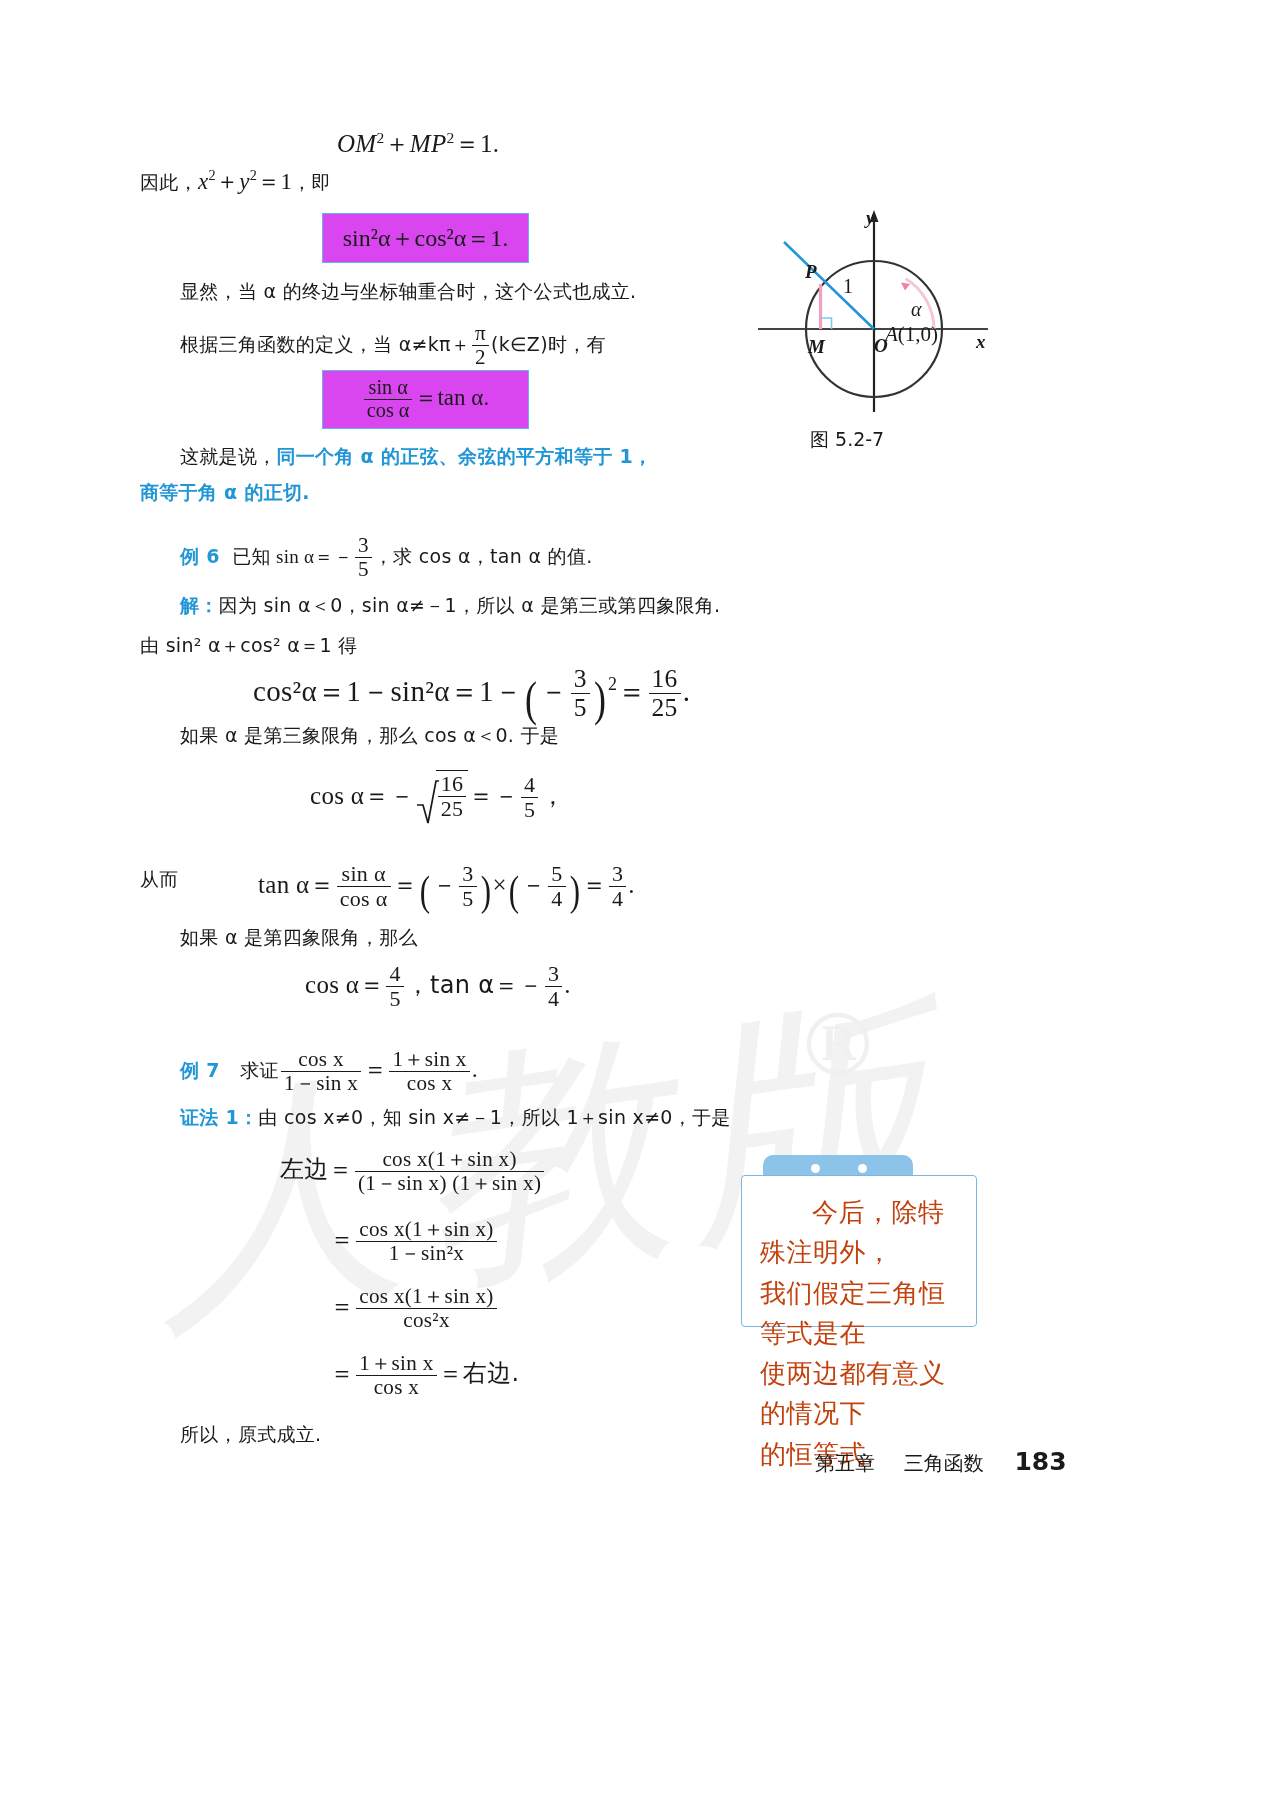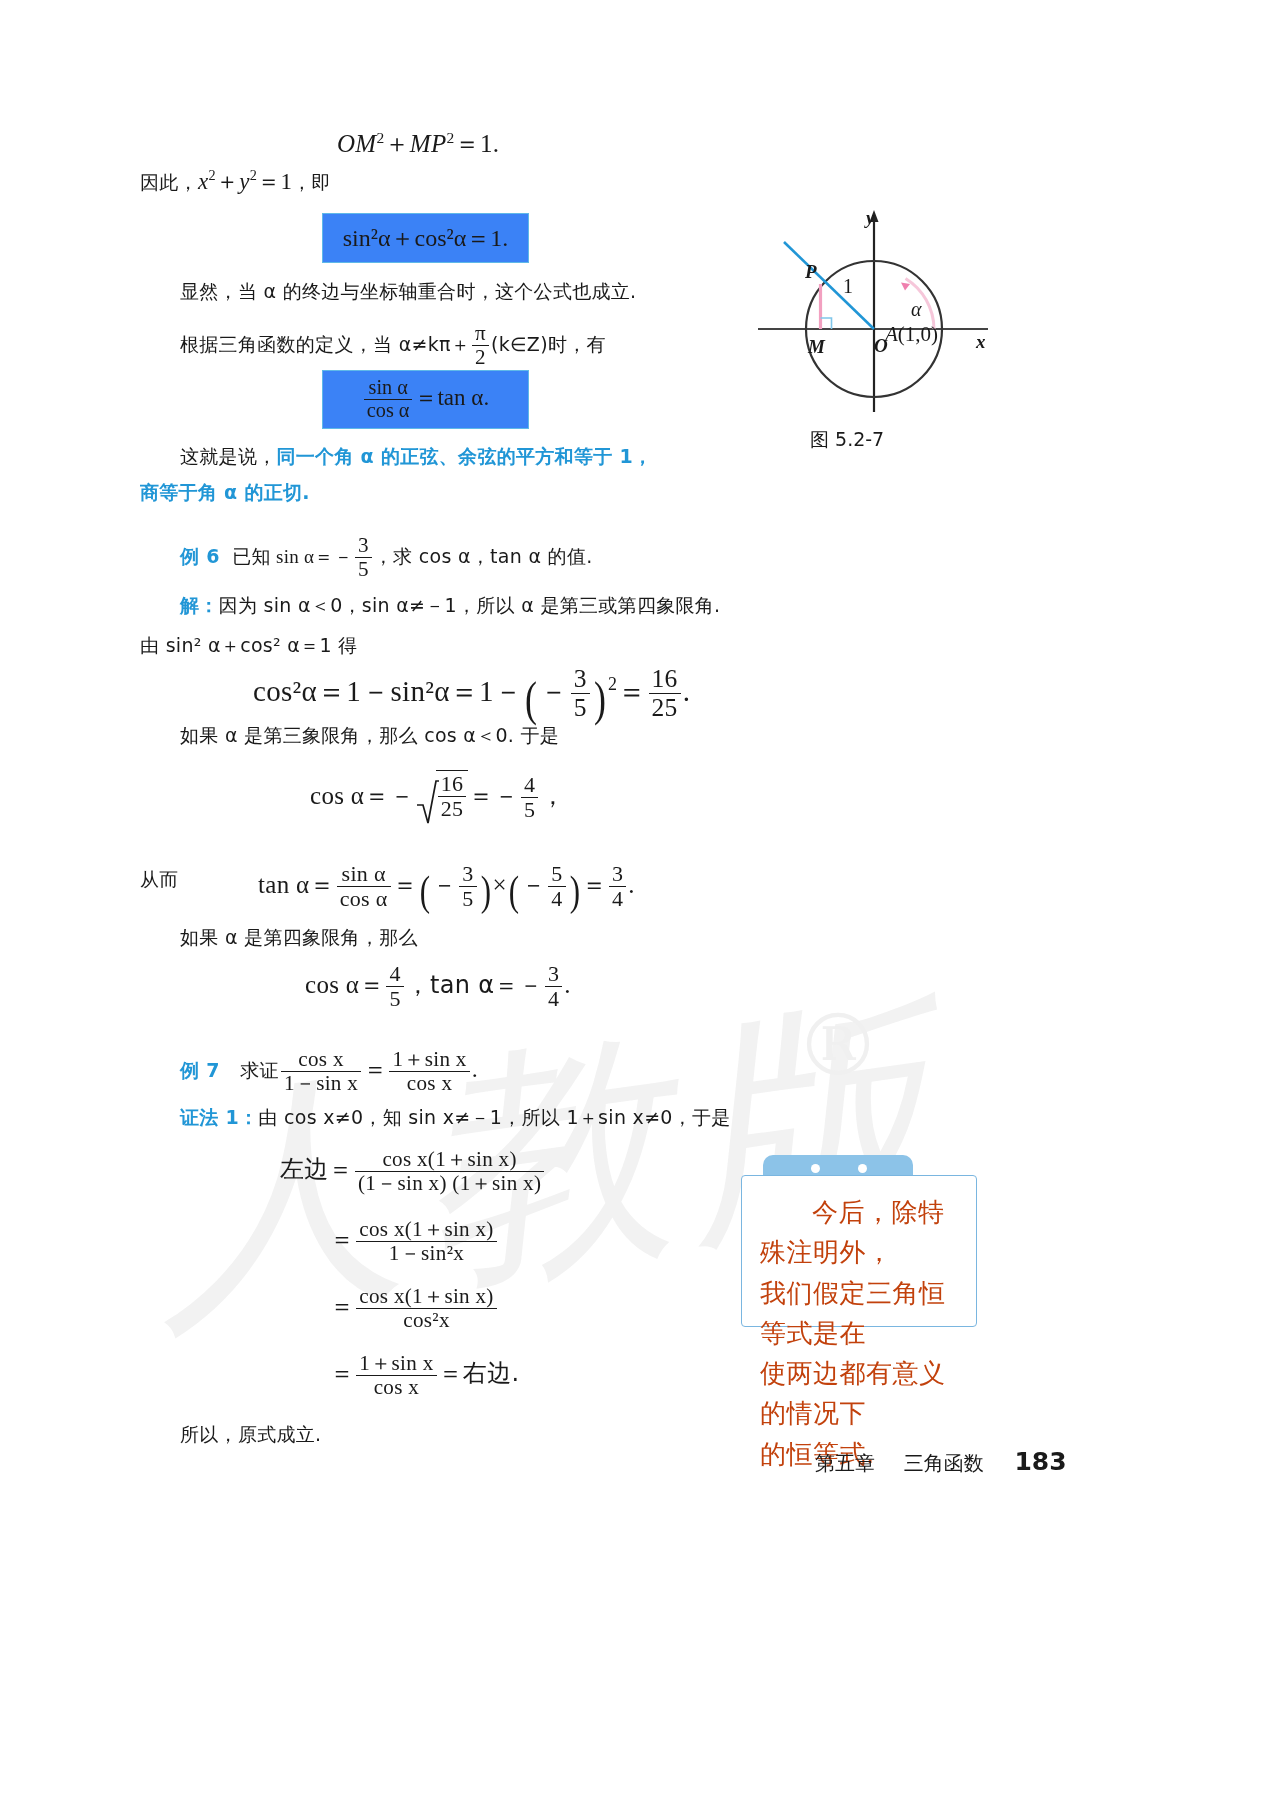--- a/index.html
+++ b/index.html
@@ -22,21 +22,21 @@
   .frac .num{display:block;padding:0 3px;font-size:.88em;}
   .frac .den{display:block;border-top:1.4px solid #1a1a1a;padding:0 3px;font-size:.88em;}
   .paren{display:inline-block;font-size:1.65em;vertical-align:-0.30em;font-family:"Liberation Serif",serif;transform:scaleX(.75);}
 
   
   .para{position:absolute;font-size:25px;line-height:1.45;letter-spacing:.3px;white-space:nowrap;}
   .para .cntxt{font-family:"DejaVu Sans",sans-serif;font-size:19px;}
   .blue-b{color:#2196d6;font-weight:bold;}
 
   
-  .fbox{position:absolute;border:1.6px solid #5fb9e8;background:#3b82f6;
+  .fbox{position:absolute;border:1.6px solid #5fb9e8;background:#d946ef;
         display:flex;align-items:center;justify-content:center;}
 
   
   .figure{position:absolute;}
   .figcap{position:absolute;font-family:"DejaVu Sans",sans-serif;font-size:19px;color:#1a1a1a;}
 
   
   .note{position:absolute;}
   .note-tab{position:absolute;left:38px;top:0;width:150px;height:26px;
             background:#8cc3e8;border-radius:10px 10px 0 0;}

